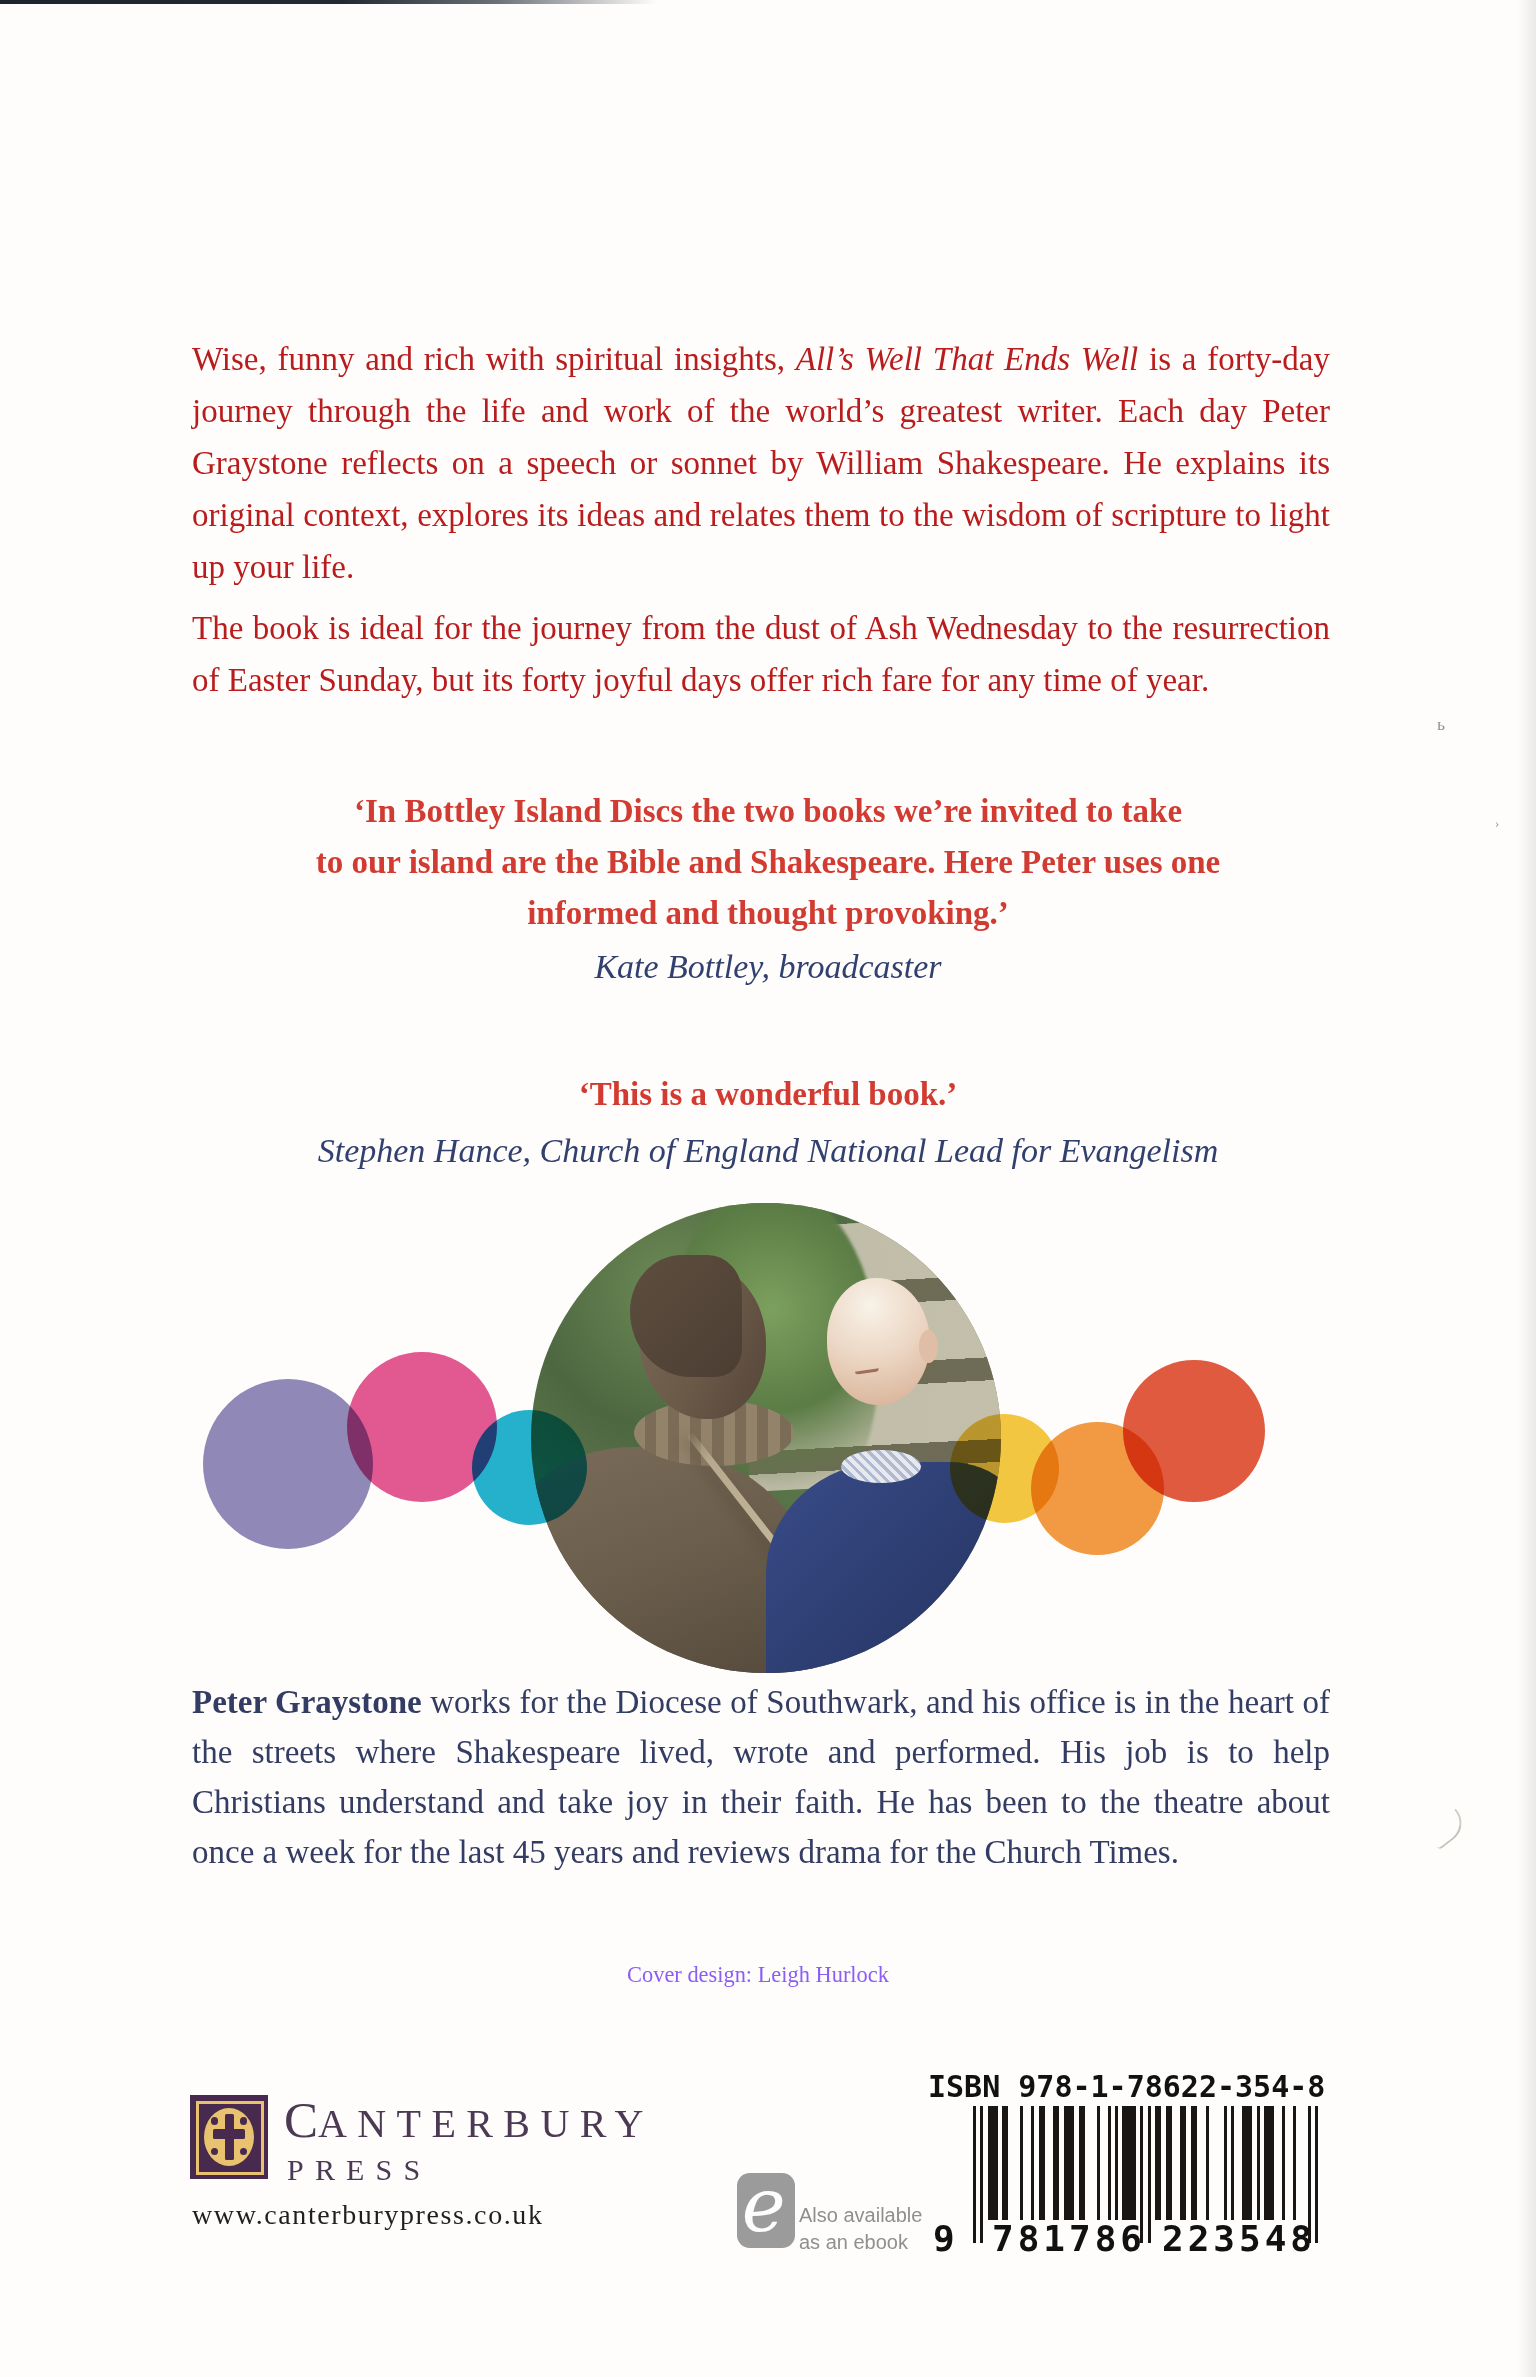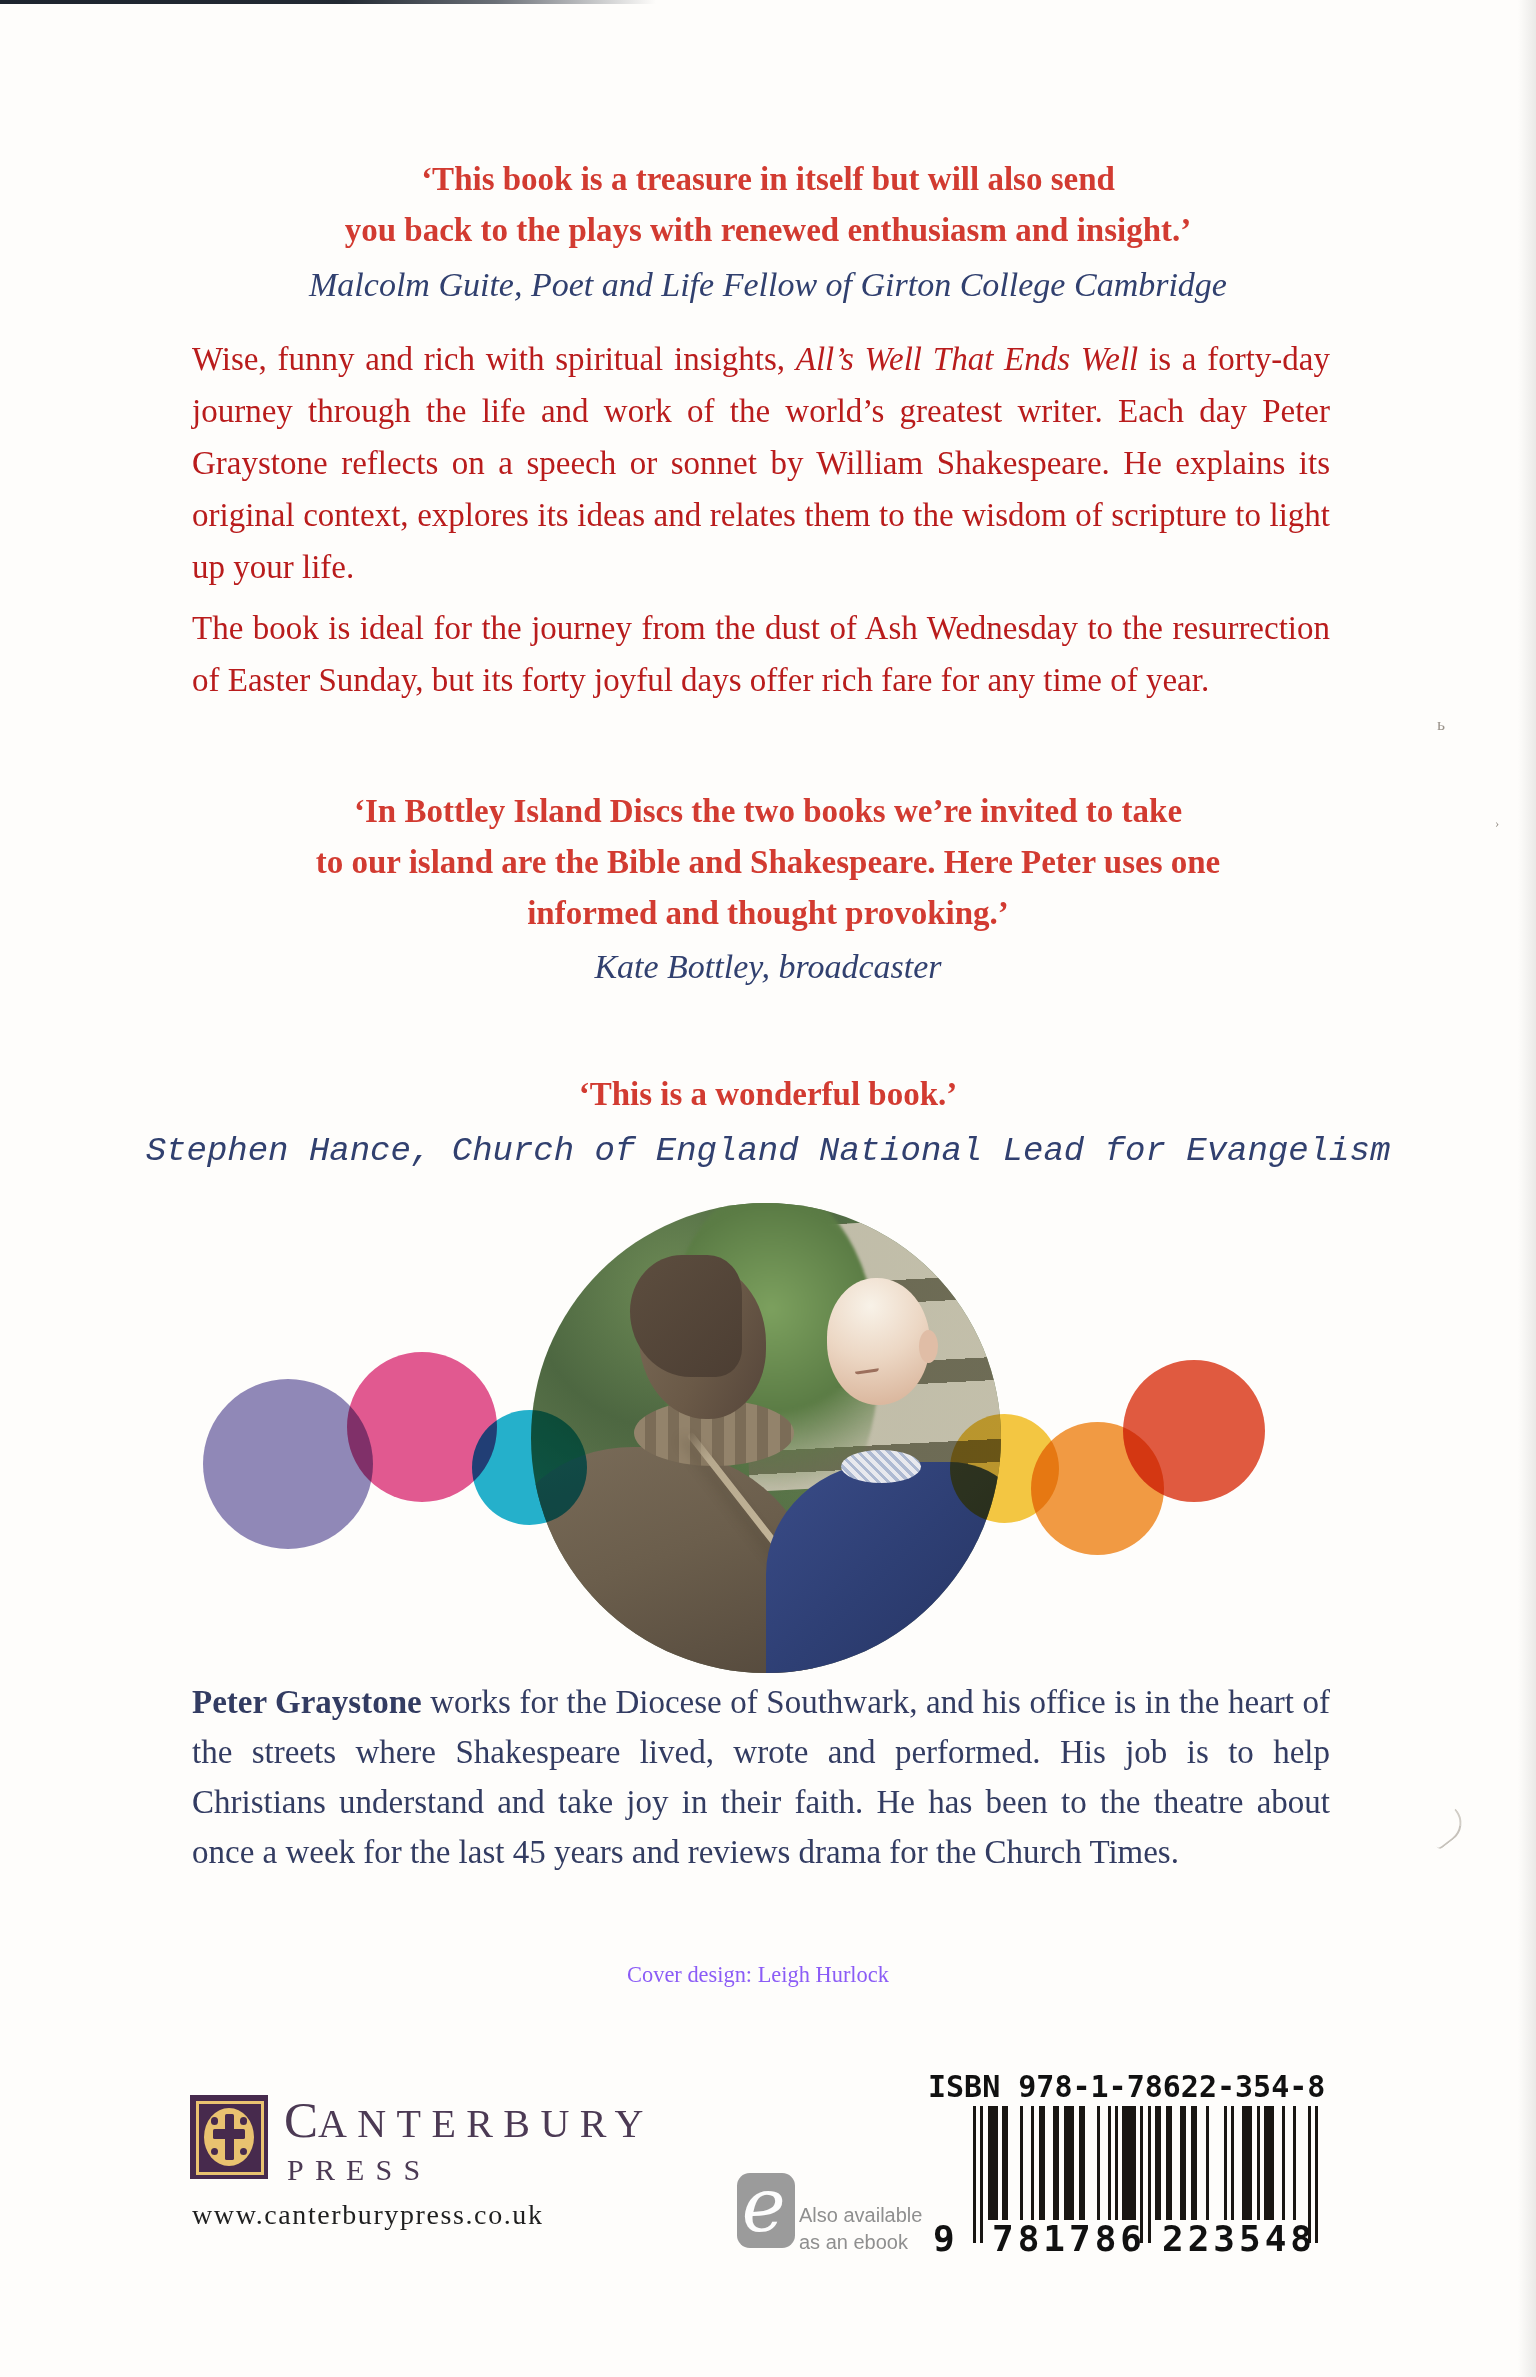--- a/index.html
+++ b/index.html
@@ -85,40 +85,35 @@
 <body>
 
 <div class="page">
 
   <div class="abs scan-top-line"></div>
   <div class="abs page-right-shade"></div>
   <div class="abs speck" style="left:1437px;top:714px;">ь</div>
   <div class="abs speck" style="left:1495px;top:816px;font-size:12.8px;">›</div>
   <div class="abs scribble" style="left:1428px;top:1818px;"></div>
 
-  <section class="abs quote" style="top:154px;">
-    <span class="ql">‘This book is a treasure in itself but will also send</span>
-    <span class="ql">you back to the plays with renewed enthusiasm and insight.’</span>
-    <span class="attr" style="margin-top:6.4px;">Malcolm Guite, Poet and Life Fellow of Girton College Cambridge</span>
-  </section>
 
   <p class="abs para" style="top:333px;margin:0;"><span>Wise, funny and rich with spiritual insights, </span><span class="it">All’s Well That Ends Well</span><span> is a forty-day journey through the life and work of the world’s greatest writer. Each day Peter Graystone reflects on a speech or sonnet by William Shakespeare. He explains its original context, explores its ideas and relates them to the wisdom of scripture to light up your life.</span></p>
 
   <p class="abs para" style="top:602px;margin:0;">The book is ideal for the journey from the dust of Ash Wednesday to the resurrection of Easter Sunday, but its forty joyful days offer rich fare for any time of year.</p>
 
   <section class="abs quote" style="top:786px;">
     <span class="ql">‘In Bottley Island Discs the two books we’re invited to take</span>
     <span class="ql">to our island are the Bible and Shakespeare. Here Peter uses one</span>
     <span class="ql">informed and thought provoking.’</span>
     <span class="attr" style="margin-top:4.8px;">Kate Bottley, broadcaster</span>
   </section>
 
   <section class="abs quote" style="top:1069px;">
     <span class="ql">‘This is a wonderful book.’</span>
-    <span class="attr" style="margin-top:8px;font-family:Liberation Mono, monospace;">Stephen Hance, Church of England National Lead for Evangelism</span>
+    <span class="attr" style="margin-top:8px;">Stephen Hance, Church of England National Lead for Evangelism</span>
   </section>
 
   <div>
     <div class="abs photo">
       <div class="abs fence"></div>
       <div class="abs leaves"></div>
       <div class="abs st-torso"></div>
       <div class="abs st-ruff"></div>
       <div class="abs st-head"></div>
       <div class="abs st-hair"></div>

